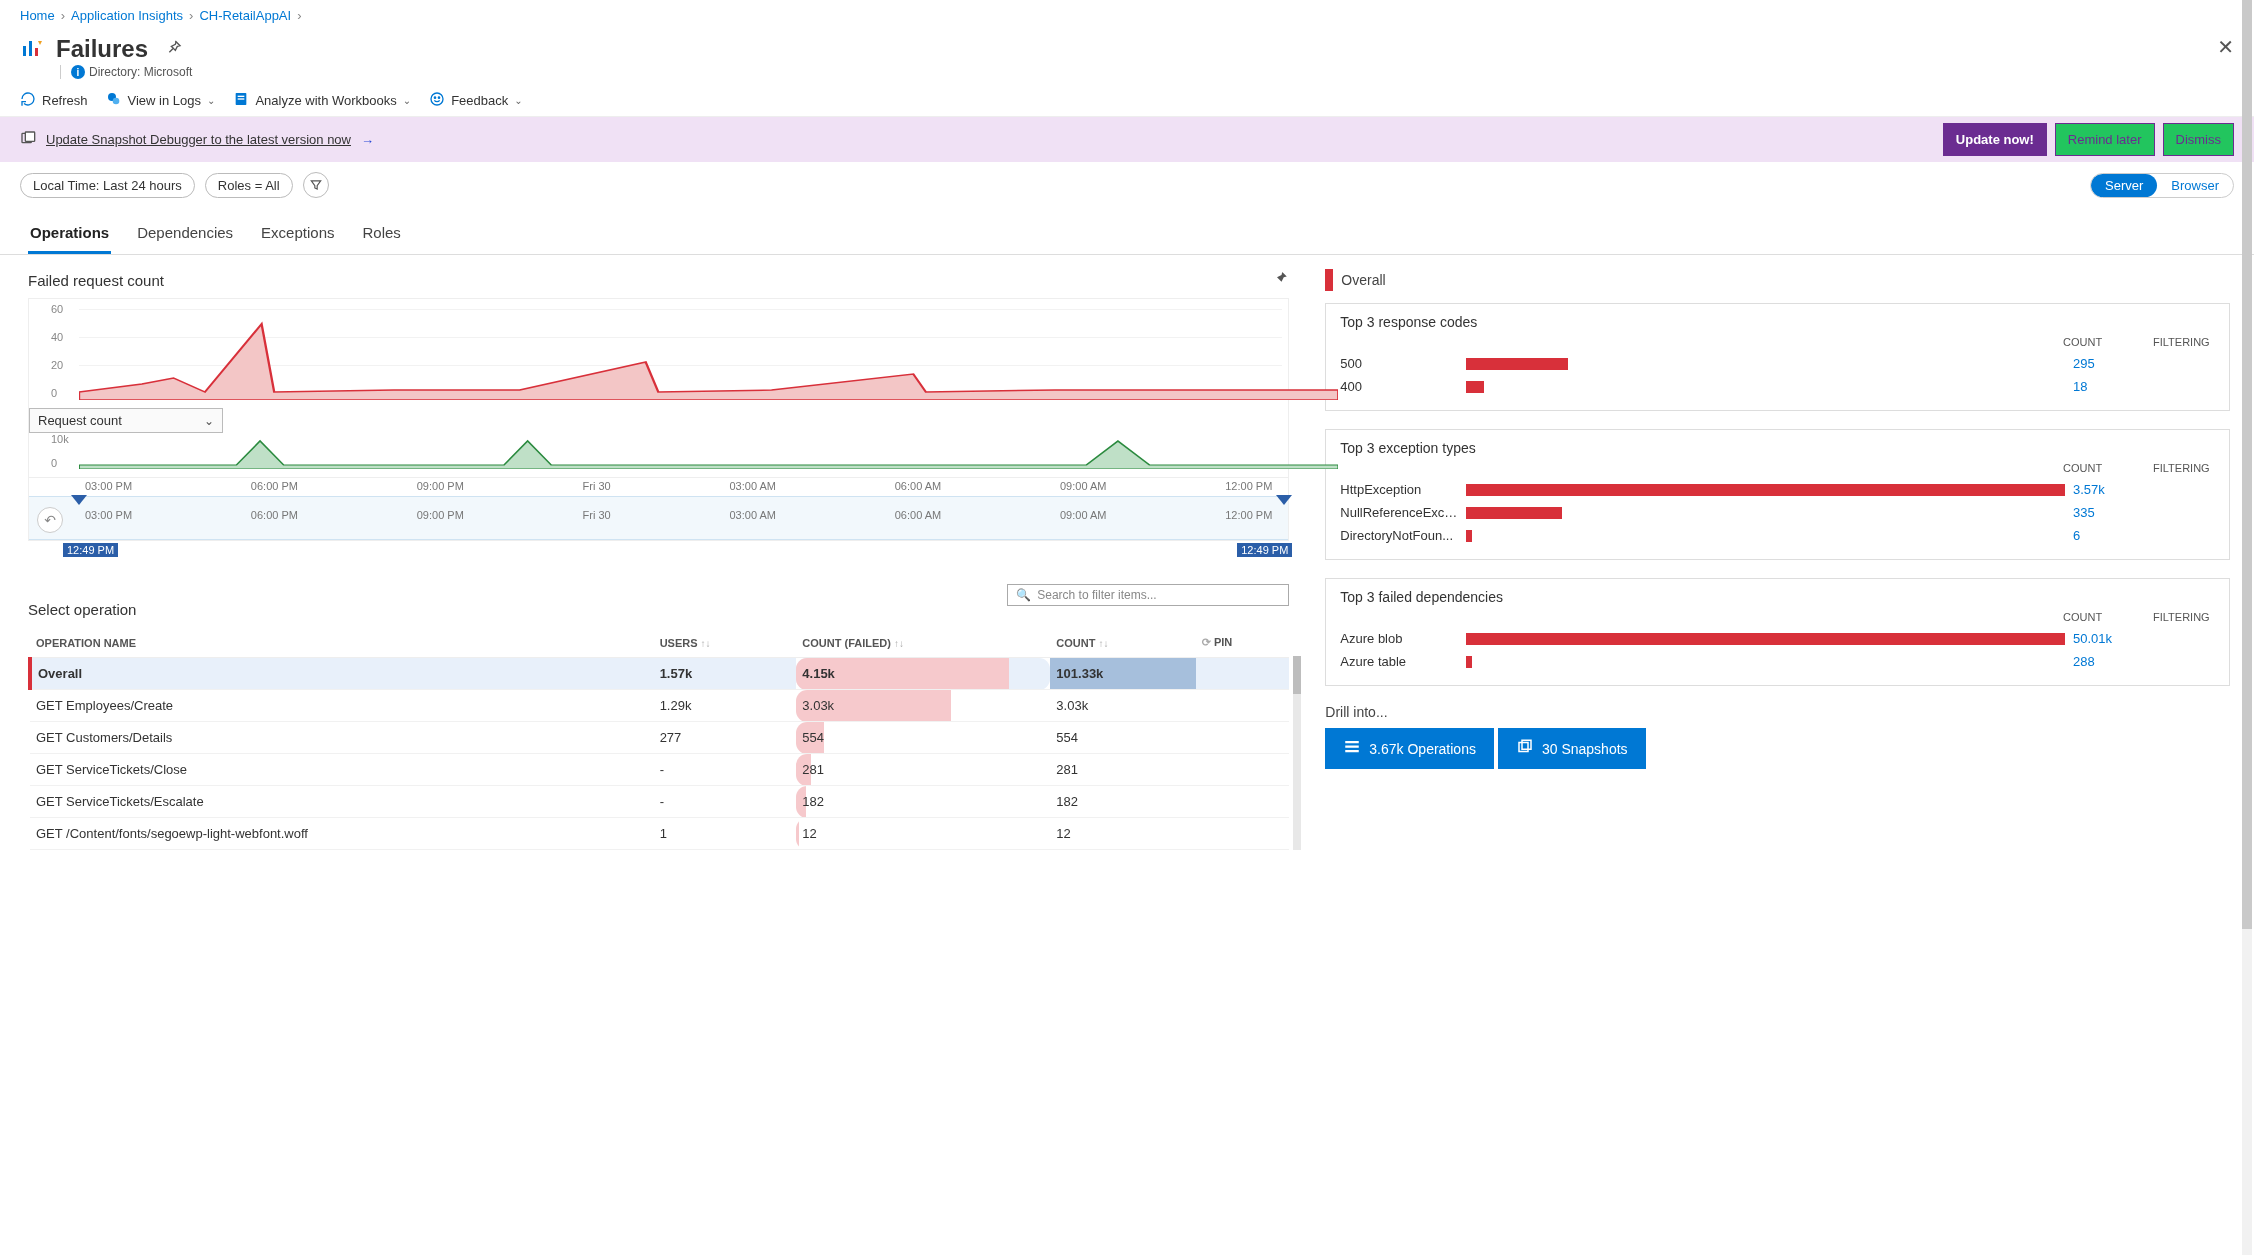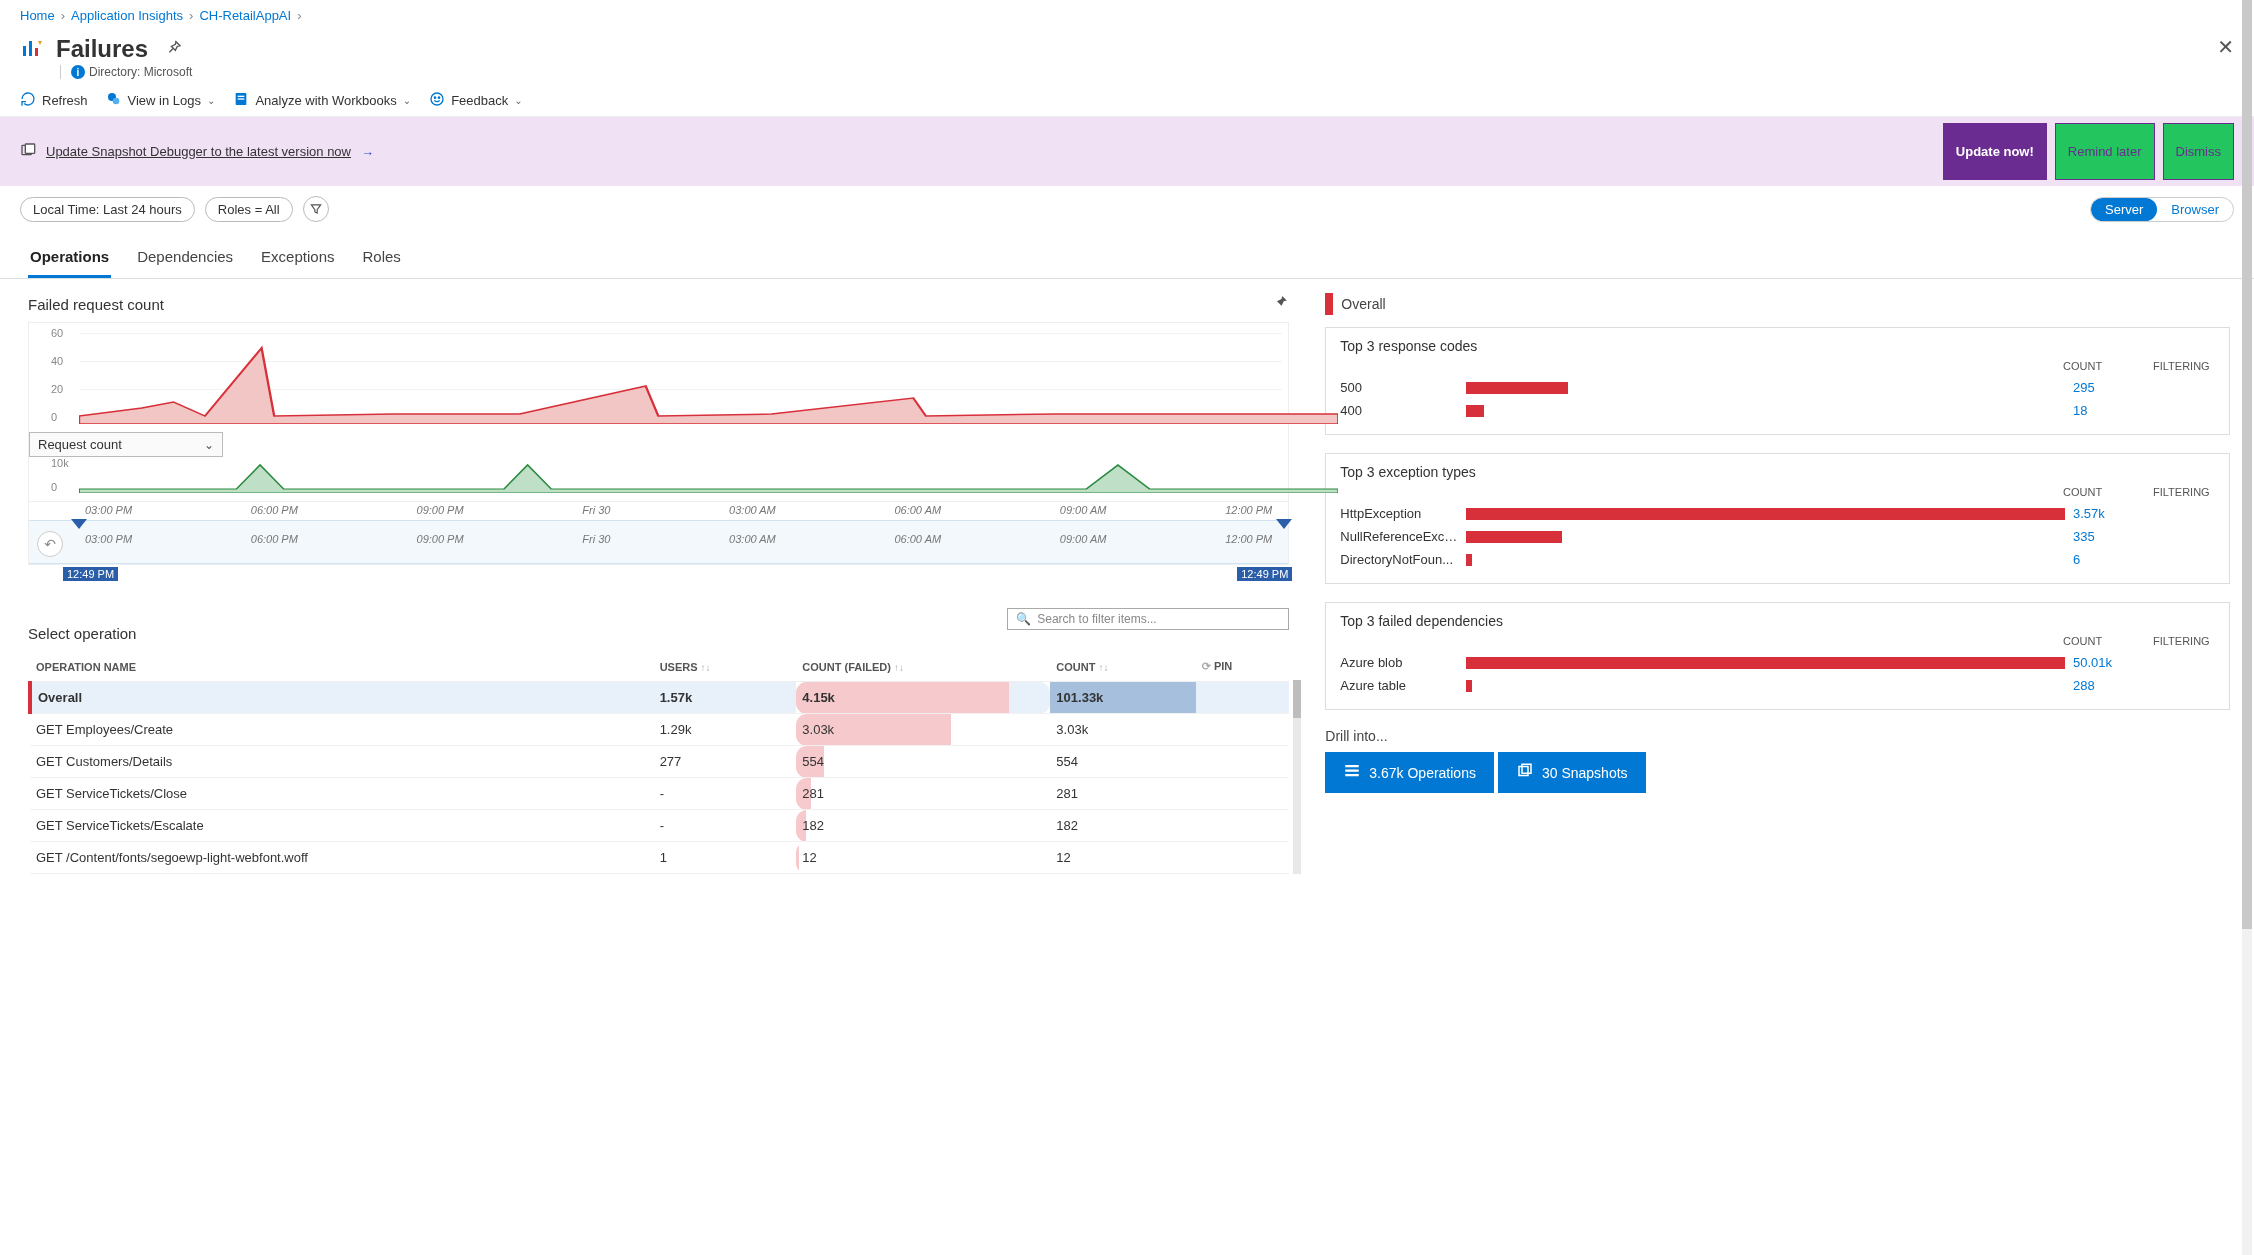--- a/index.html
+++ b/index.html
@@ -18,21 +18,21 @@
 .divider-top { border-left:1px solid #ccc; height:14px; margin-right:6px; }
 
 .toolbar { display:flex; align-items:center; gap:18px; padding:6px 20px; border-bottom:1px solid #eee; font-size:13px; }
 .tb-item { display:flex; align-items:center; gap:6px; cursor:pointer; color:#333; }
 .tb-item .chev { font-size:10px; color:#666; }
 
 .update-banner { background:#f0e1f5; display:flex; align-items:center; padding:6px 20px; gap:10px; font-size:13px; }
 .update-banner a.msg { color:#333; text-decoration:underline; }
 .update-banner .arrow { color:#2546d6; }
 .banner-right { margin-left:auto; display:flex; gap:8px; }
-.btn-purple { background:#6b2c91; color:#fff; border:1px solid #6b2c91; padding:20px 12px; font-weight:600; cursor:pointer; font-size:13px;}
+.btn-purple { background:#6b2c91; color:#fff; border:1px solid #6b2c91; padding:8px 12px; font-weight:600; cursor:pointer; font-size:13px;}
 .btn-outline { background:#22c55e; color:#6b2c91; border:1px solid #6b2c91; padding:4px 12px; cursor:pointer; font-size:13px;}
 
 .filters-row { display:flex; align-items:center; padding:10px 20px; gap:10px; }
 .pill { border:1px solid #bbb; border-radius:16px; padding:4px 12px; font-size:13px; cursor:pointer; background:#fff; }
 .filter-icon-circle { border:1px solid #bbb; border-radius:50%; width:26px; height:26px; display:flex; align-items:center; justify-content:center; cursor:pointer; }
 .right-toggle { margin-left:auto; border:1px solid #ccc; border-radius:16px; display:flex; overflow:hidden;}
 .toggle-opt { padding:4px 14px; cursor:pointer; font-size:13px; }
 .toggle-opt.active { background:#0078d4; color:#fff; border-radius:14px; }
 .toggle-opt.inactive { color:#0078d4; }
 
@@ -51,21 +51,21 @@
 .chart-area { border:1px solid #eee; border-top:none; margin-top:6px; }
 .line-chart { height:110px; position:relative; border-top:1px solid #eee; }
 .ytick { position:absolute; left:22px; font-size:11px; color:#888; }
 .gridline { position:absolute; left:50px; right:6px; border-top:1px solid #f2f2f2; }
 svg.spark { position:absolute; left:50px; right:6px; bottom:8px; }
 
 .select-like { border:1px solid #bbb; padding:4px 8px; width:194px; display:flex; align-items:center; font-size:13px; background:#fafafa; cursor:pointer; margin-left:0;}
 .select-like .chev { margin-left:auto; font-size:12px; color:#555;}
 
 .line-chart2 { height:44px; position:relative; }
-.xaxis-row { display:flex; justify-content:space-between; padding:2px 16px 2px 56px; font-size:11px; color:#777; border-top:1px solid #eee;font-style:italic;}
+.xaxis-row { display:flex; justify-content:space-between; padding:2px 16px 2px 56px; font-size:11px; color:#777; border-top:1px solid #eee;}
 .timeline-strip { position:relative; height:44px; background:#f2f8fc; border:1px solid #cfe3f2; border-left:none; border-right:none; margin-top:2px;}
 .timeline-strip .handle-left, .timeline-strip .handle-right { position:absolute; top:-2px; width:0; height:0; border-left:8px solid transparent; border-right:8px solid transparent; border-top:10px solid #2b5ea8;}
 .timeline-strip .handle-left { left:42px; }
 .timeline-strip .handle-right { right:-4px; }
 .timeline-strip .ts-label { position:absolute; bottom:-18px; background:#2b5ea8; color:#fff; font-size:11px; padding:1px 4px;}
 .ts-left { left:34px; } .ts-right { right:-4px; }
 .undo-circle { position:absolute; left:8px; top:10px; width:26px; height:26px; border:1px solid #ccc; border-radius:50%; display:flex; align-items:center; justify-content:center; color:#888; font-size:14px; background:#fff;}
 
 .select-op { font-size:15px; margin-top:30px; }
 .search-box { margin-left:auto; border:1px solid #aaa; padding:3px 8px; width:282px; display:flex; align-items:center; gap:6px; font-size:12px; color:#888;}

